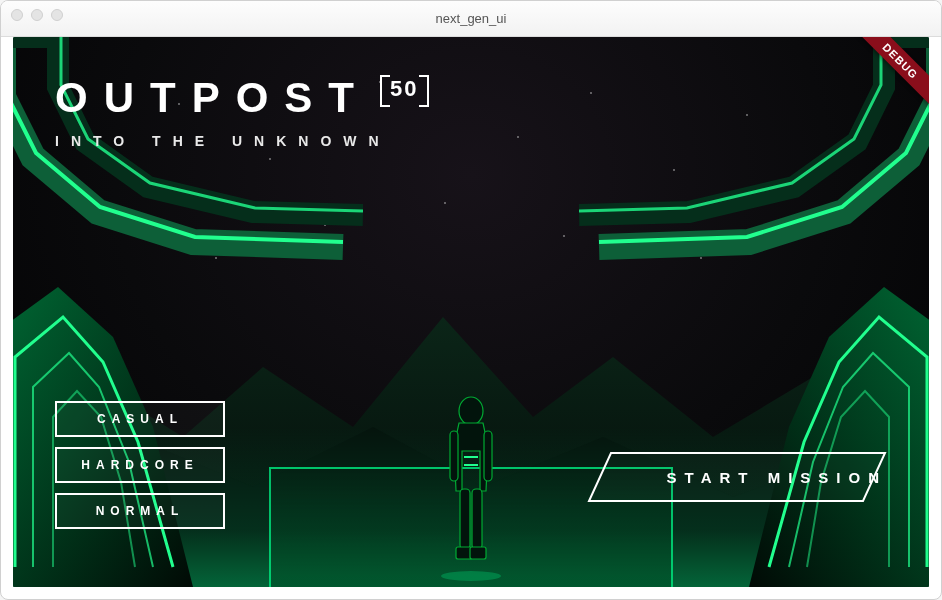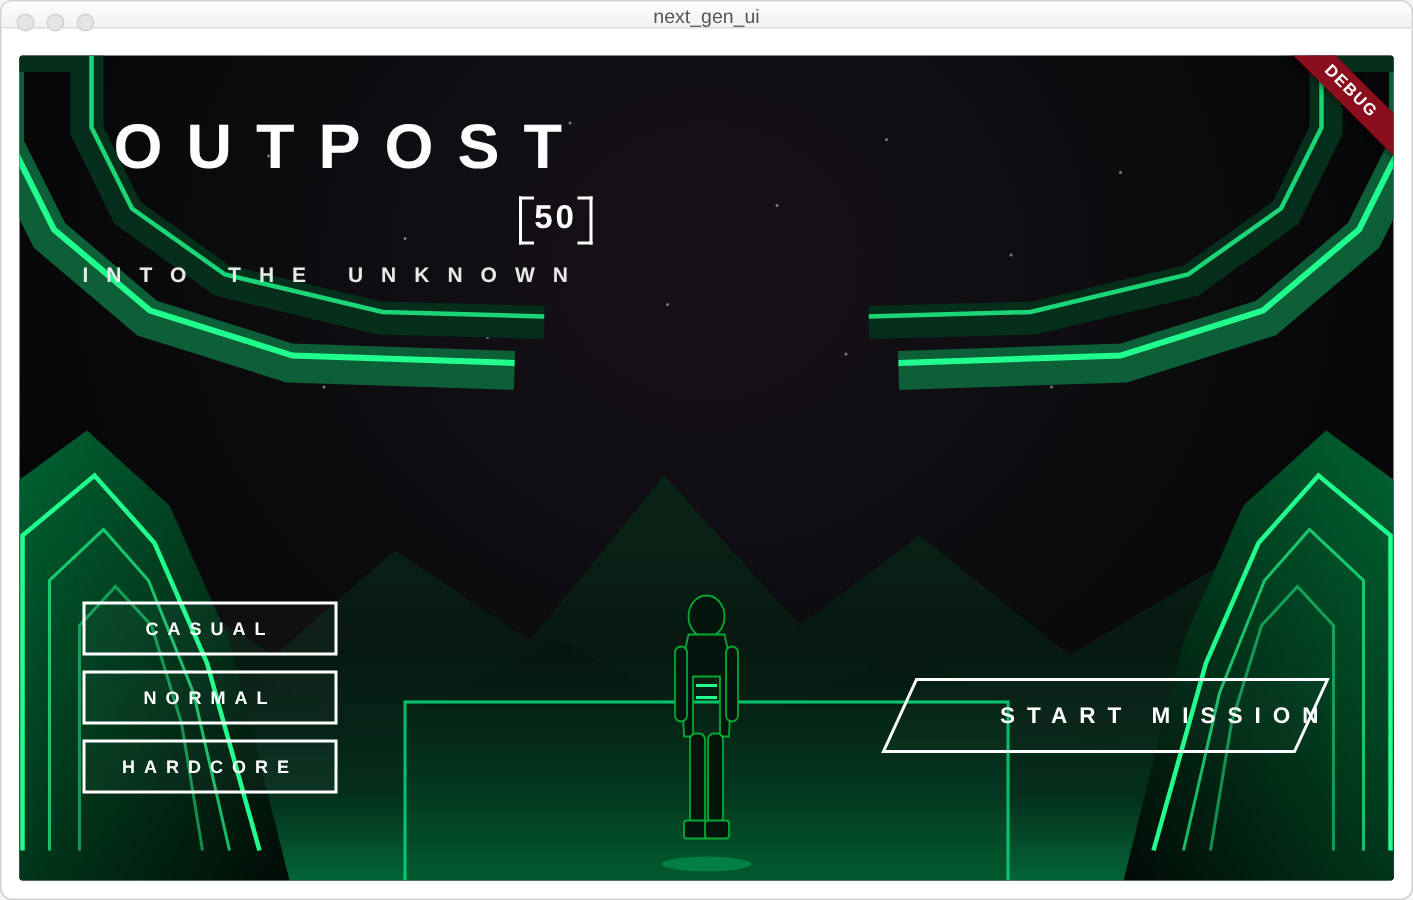--- a/index.html
+++ b/index.html
@@ -3,22 +3,22 @@
 <meta charset="utf-8">
 <style>
   * { margin: 0; padding: 0; box-sizing: border-box; }
   html, body { width: 942px; height: 600px; overflow: hidden; font-family: "Helvetica Neue", Arial, sans-serif; }
   body { background: #f5f5f5; }
 
   .window {
     width: 942px; height: 600px; background: #fff; border: 1px solid #d0d0d0; border-radius: 8px; overflow: hidden; position: relative;
   }
   .titlebar {
-    height: 18px; background: linear-gradient(#fdfdfd,#f2f2f2); border-bottom: 1px solid #dcdcdc;
-    display: flex; align-items: flex-end; position: relative;
+    height: 36px; background: linear-gradient(#fdfdfd,#f2f2f2); border-bottom: 1px solid #dcdcdc;
+    display: flex; align-items: center; position: relative;
   }
   .traffic { position: absolute; left: 10px; top: 8px; display: flex; gap: 8px; }
   .traffic span { width: 12px; height: 12px; border-radius: 50%; background: #e4e4e4; border: 1px solid #d0d0d0; display: block; }
   .titlebar-title { width: 100%; text-align: center; font-size: 13px; color: #555; }
 
   .game {
     position: absolute; left: 12px; right: 12px; top: 36px; bottom: 12px;
     background: radial-gradient(ellipse at 50% 25%, #171219 0%, #0a0a0c 55%, #020203 100%);
     overflow: hidden; border-radius: 2px;
   }
@@ -61,21 +61,21 @@
     position: absolute; top: 14px; right: -34px; transform: rotate(45deg);
     background: #8a0e1b; color: #fff; font-size: 11px; font-weight: bold;
     letter-spacing: 1px; padding: 4px 40px;
     box-shadow: 0 2px 4px rgba(0,0,0,0.4);
   }
 
   
   .title-block { position: absolute; left: 42px; top: 40px; color: #fff; }
   .title-main {
     font-size: 42px; font-weight: 800; letter-spacing: 16px; line-height: 1;
-    display: flex; align-items: flex-end; gap: 14px; flex-direction: column;
+    display: flex; align-items: flex-start; gap: 14px;
   }
   .title-num {
     font-size: 22px; font-weight: 800; letter-spacing: 2px; padding: 3px 6px;
     position: relative; top: -2px;
   }
   .title-num::before, .title-num::after {
     content: ""; position: absolute; width: 8px; height: 100%; top: 0;
     border: 2px solid #fff;
   }
   .title-num::before { left: -4px; border-right: none; }
@@ -201,24 +201,24 @@
         <span class="title-num">50</span>
       </div>
       <div class="title-sub">INTO THE UNKNOWN</div>
     </div>
 
     <div class="difficulty">
       <div class="diff-btn">
         <span>CASUAL</span>
       </div>
       <div class="diff-btn">
+        <span>HARDCORE</span>
+      </div>
+      <div class="diff-btn">
         <span>NORMAL</span>
-      </div>
-      <div class="diff-btn">
-        <span>HARDCORE</span>
       </div>
     </div>
 
     <div class="start-wrap">
       <div class="start-btn">
         <svg viewBox="0 0 300 52">
           <polygon points="24,2 298,2 276,50 2,50" fill="rgba(255,255,255,0.02)" stroke="#fff" stroke-width="2"></polygon>
         </svg>
         <span style="position:relative">START MISSION</span>
       </div>

